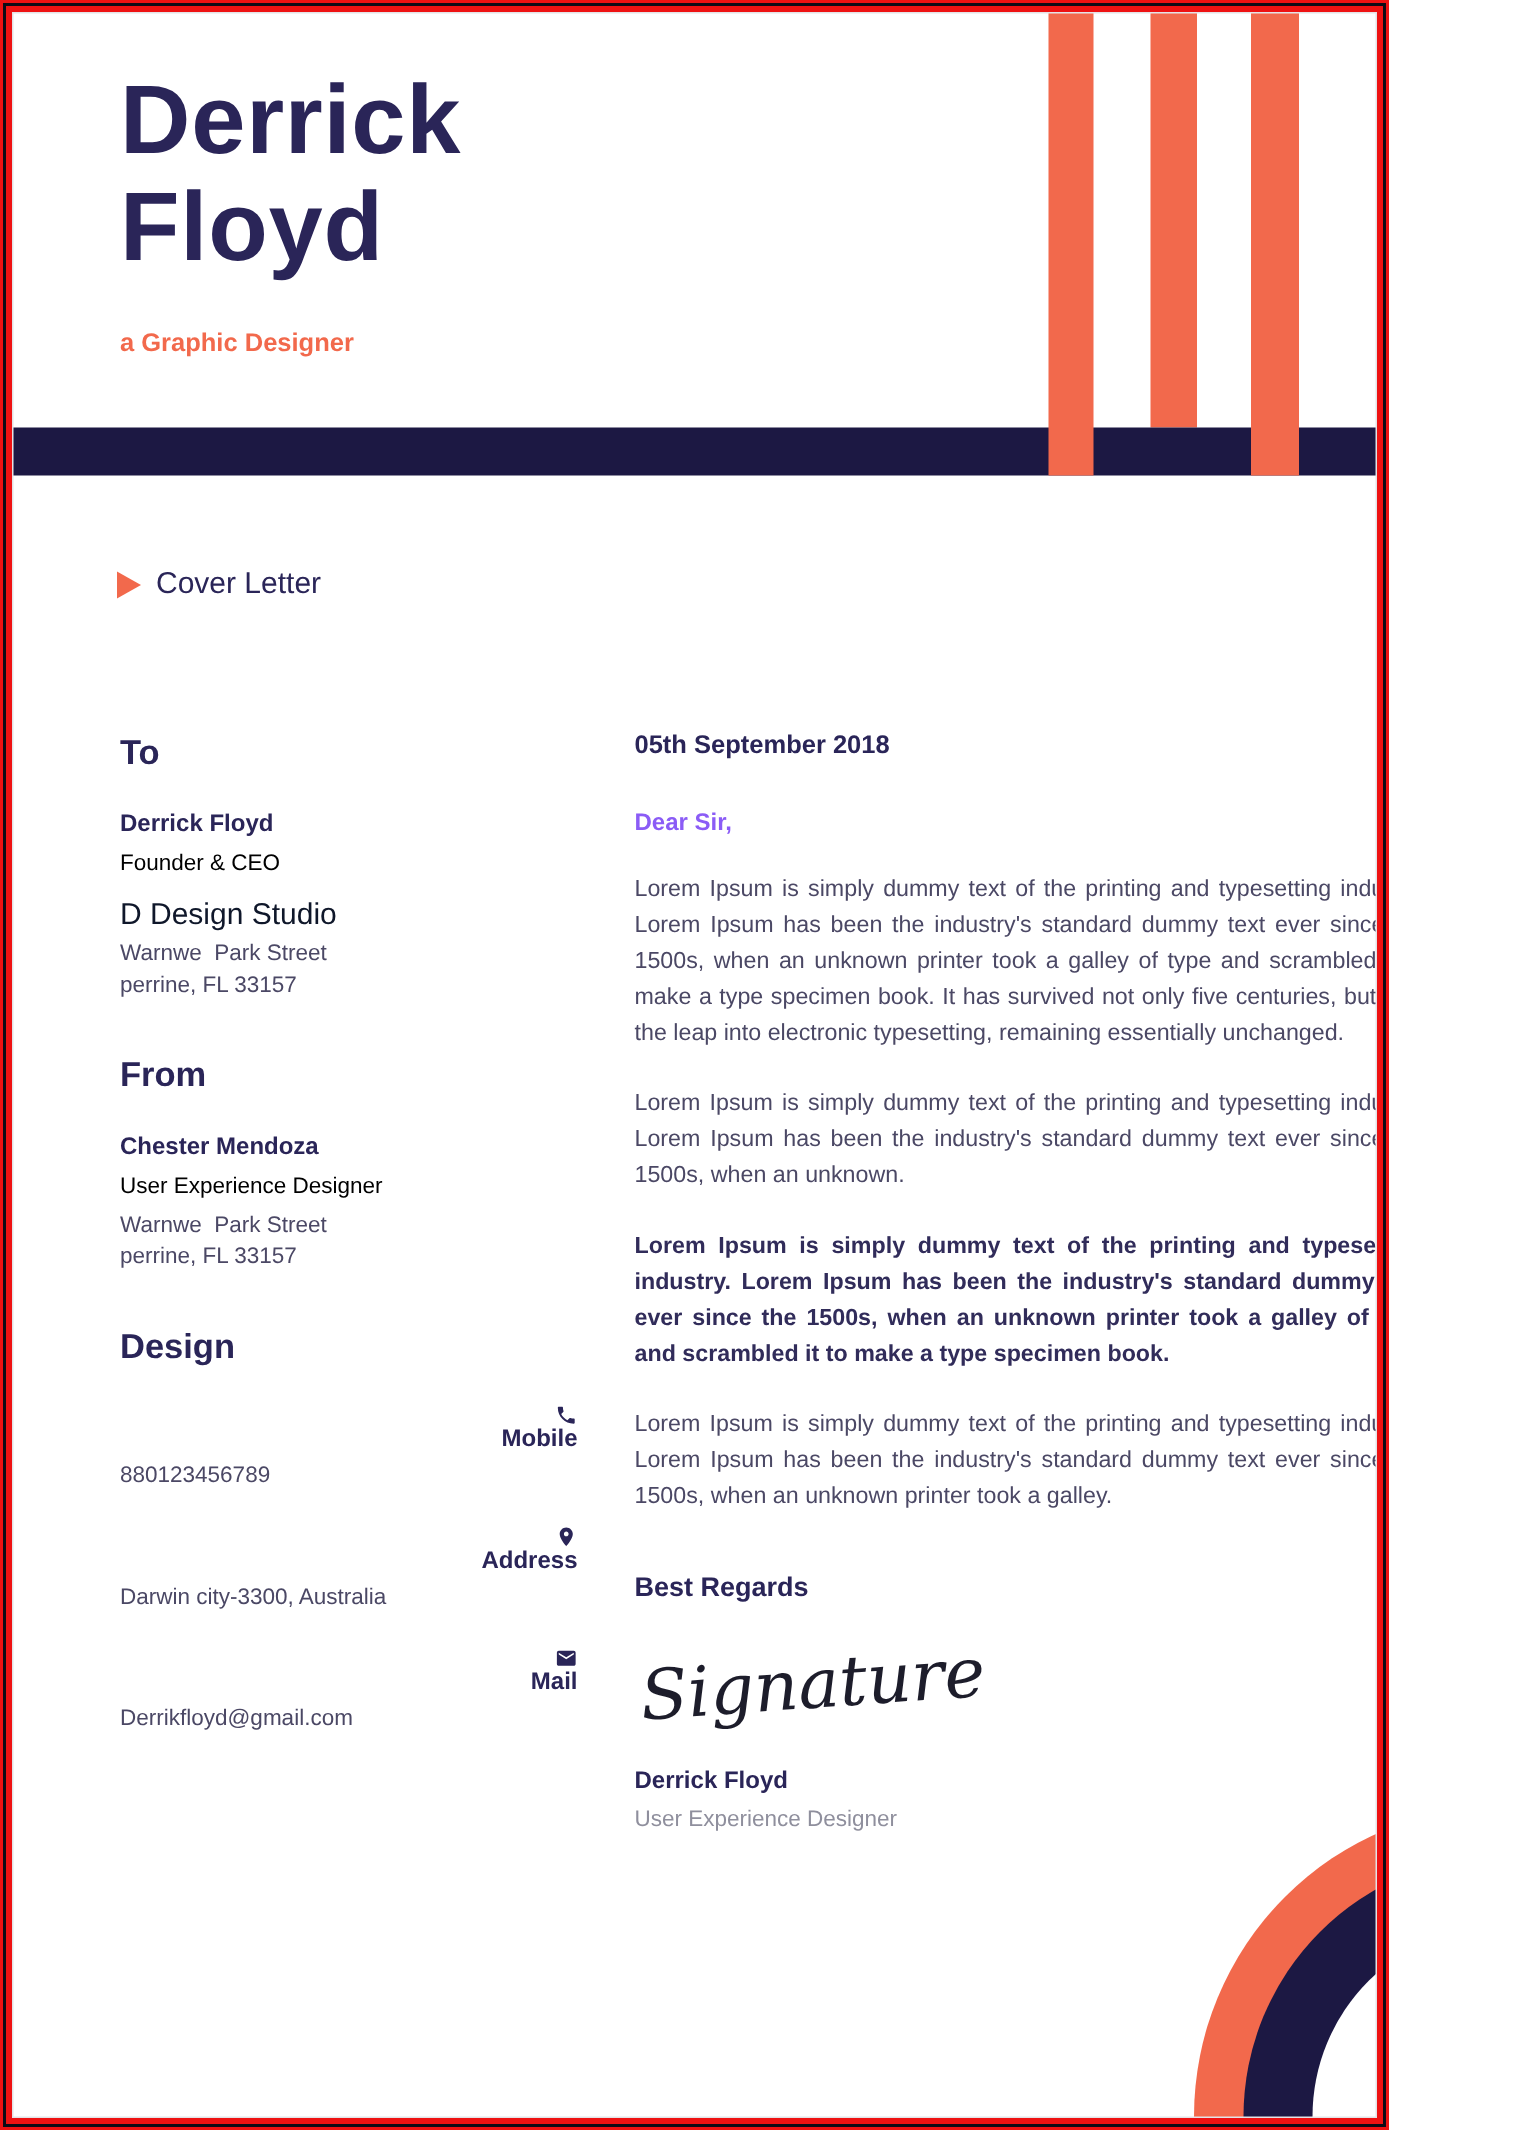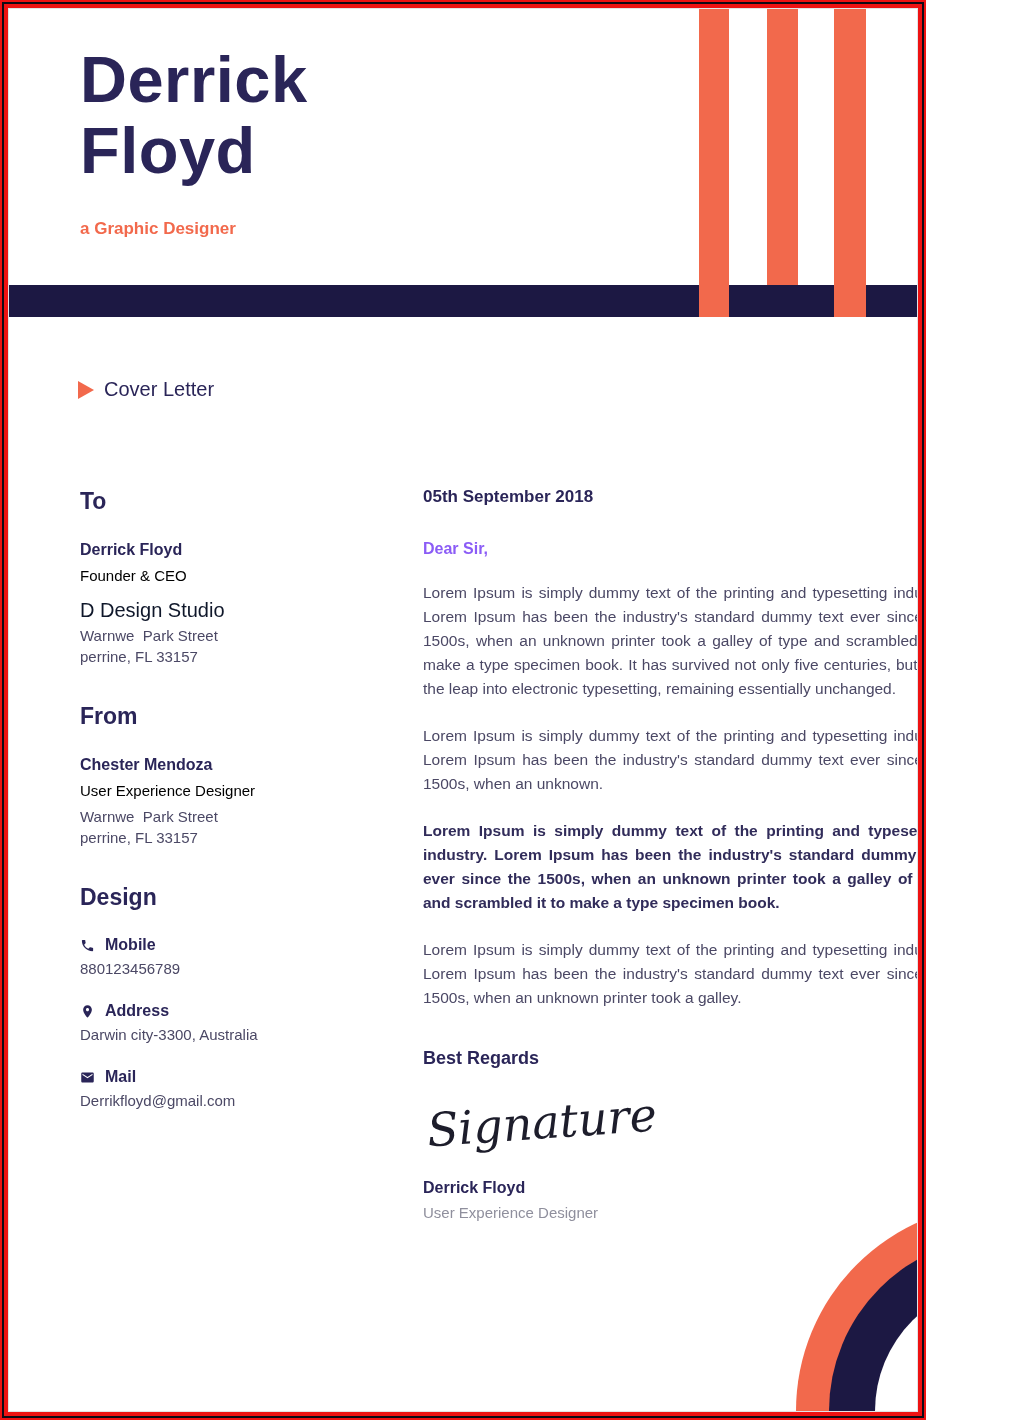--- a/index.html
+++ b/index.html
@@ -54,21 +54,21 @@
 
   
   .sidebar { position: absolute; left: 80px; top: 488px; width: 305px; z-index: 5; }
   .section-h { font-size: 23px; font-weight: 800; color: #2a2558; margin: 0; line-height: 26px; }
   .sec-gap { margin-top: 36px; }
   .entry-name { margin-top: 26px; font-size: 16px; font-weight: 700; color: #2a2558; line-height: 20px; }
   .entry-role { margin-top: 6px; font-size: 15px; color: #000000; line-height: 20px; }
   .entry-company { margin-top: 14px; font-size: 20px; font-weight: 400; color: #0f172a; line-height: 20px; }
   .entry-addr { margin-top: 5px; font-size: 15px; color: #4b4865; line-height: 21px; white-space: pre-wrap; }
 
-  .contact-row { margin-top: 25px; display: flex; align-items: center; }
+  .contact-row { margin-top: 25px; display: flex; align-items: flex-end; flex-direction: column; }
   .contact-row.first { margin-top: 26px; }
   .contact-icon { width: 15px; height: 15px; flex: 0 0 15px; display: inline-flex; }
   .contact-icon svg { width: 15px; height: 15px; fill: #2a2558; }
   .contact-label { margin-left: 10px; font-size: 16px; font-weight: 700; color: #2a2558; }
   .contact-value { margin-top: 6px; font-size: 15px; color: #4b4865; }
 
   
   .letter { position: absolute; left: 404px; top: 487px; width: 528px; z-index: 5; margin-left: 19px; }
   .letter-date { font-size: 17px; font-weight: 700; color: #2a2558; }
   .salutation { margin-top: 33px; font-size: 16px; font-weight: 800; color: #8b5cf6; }

